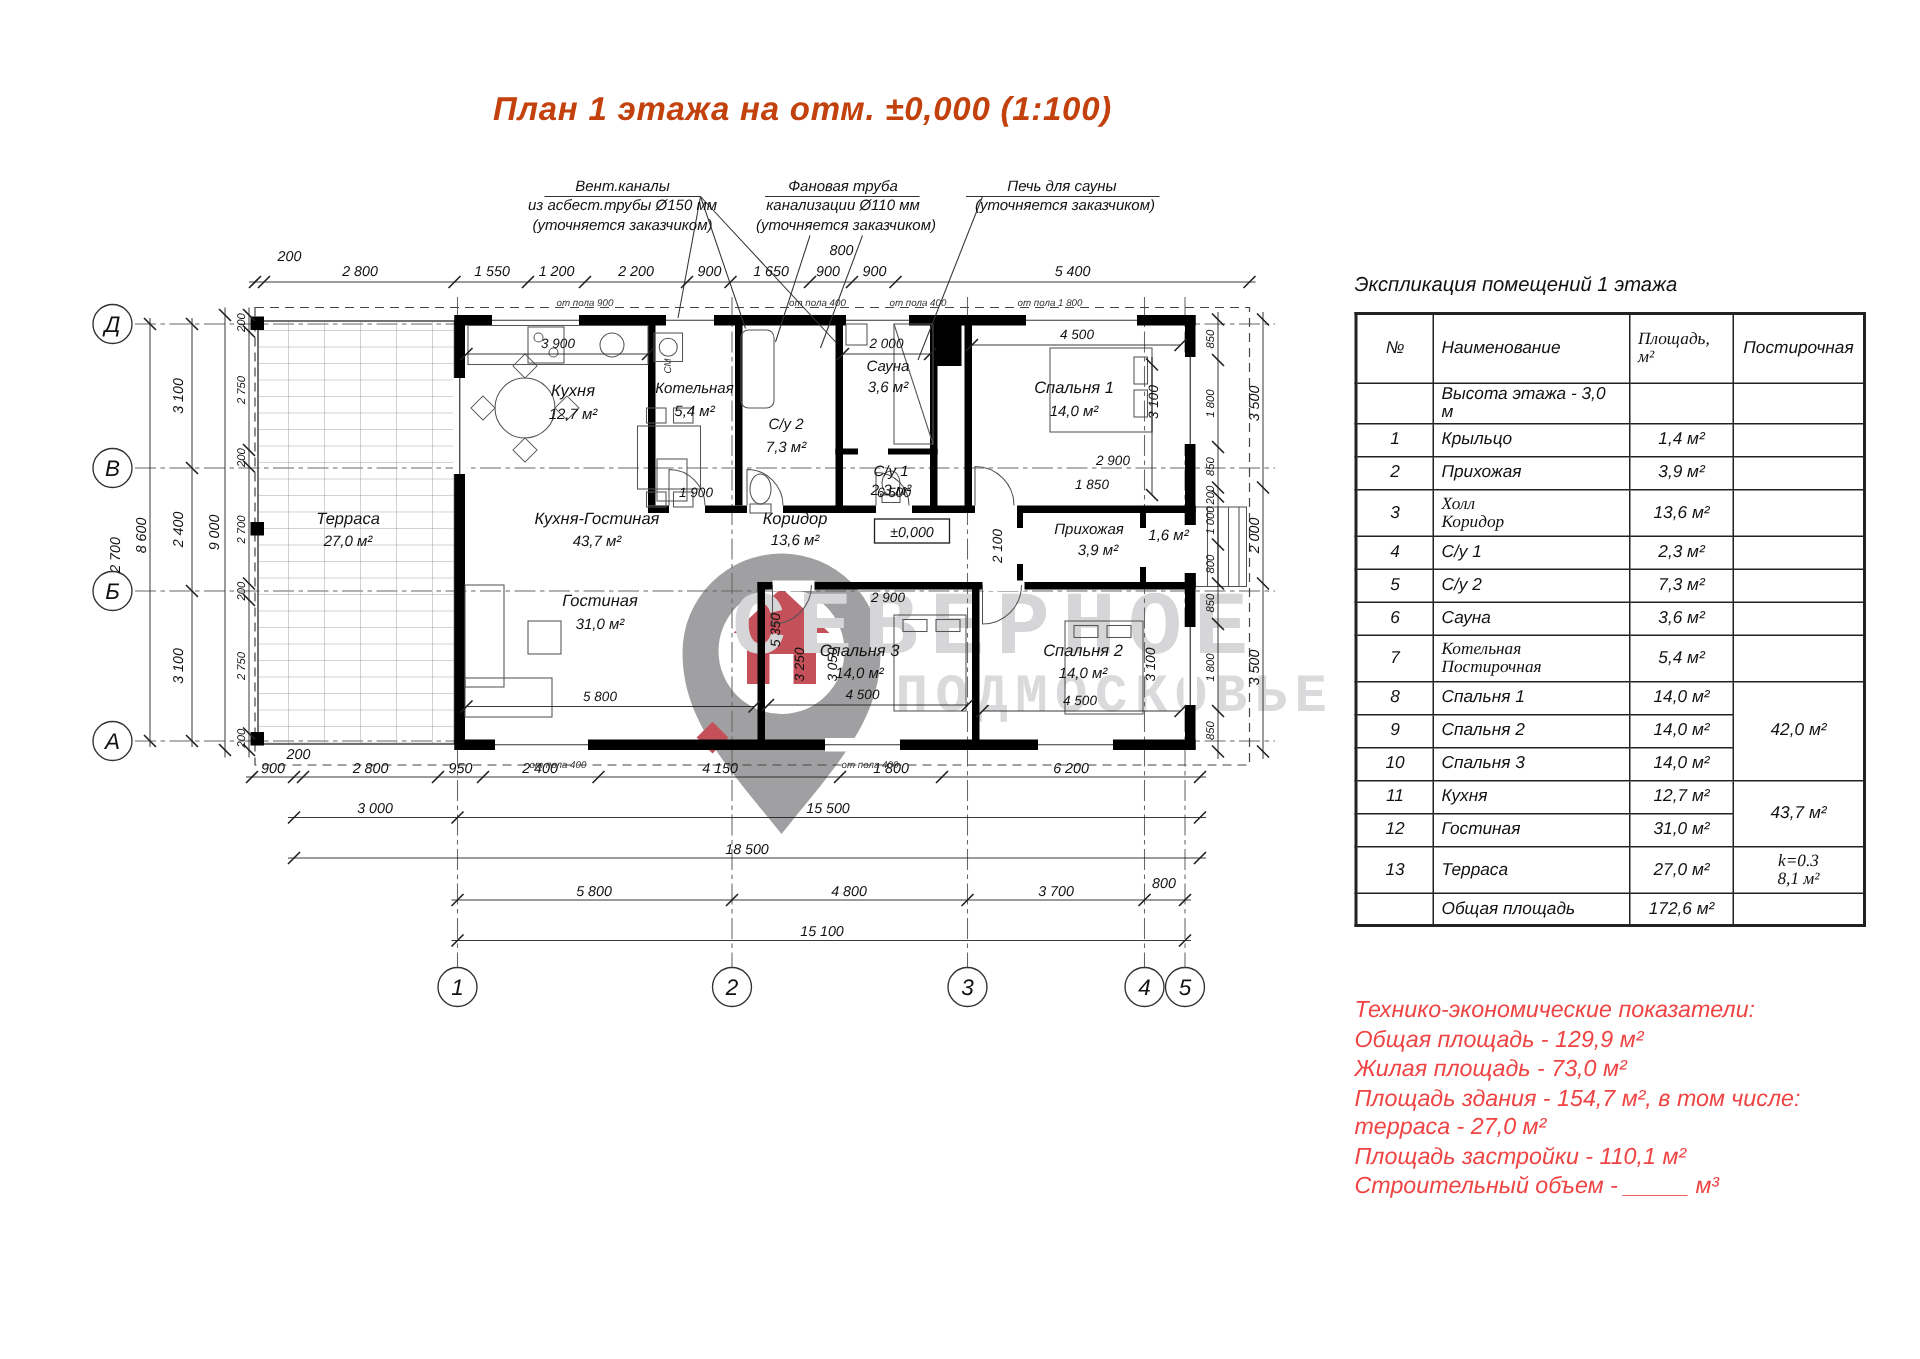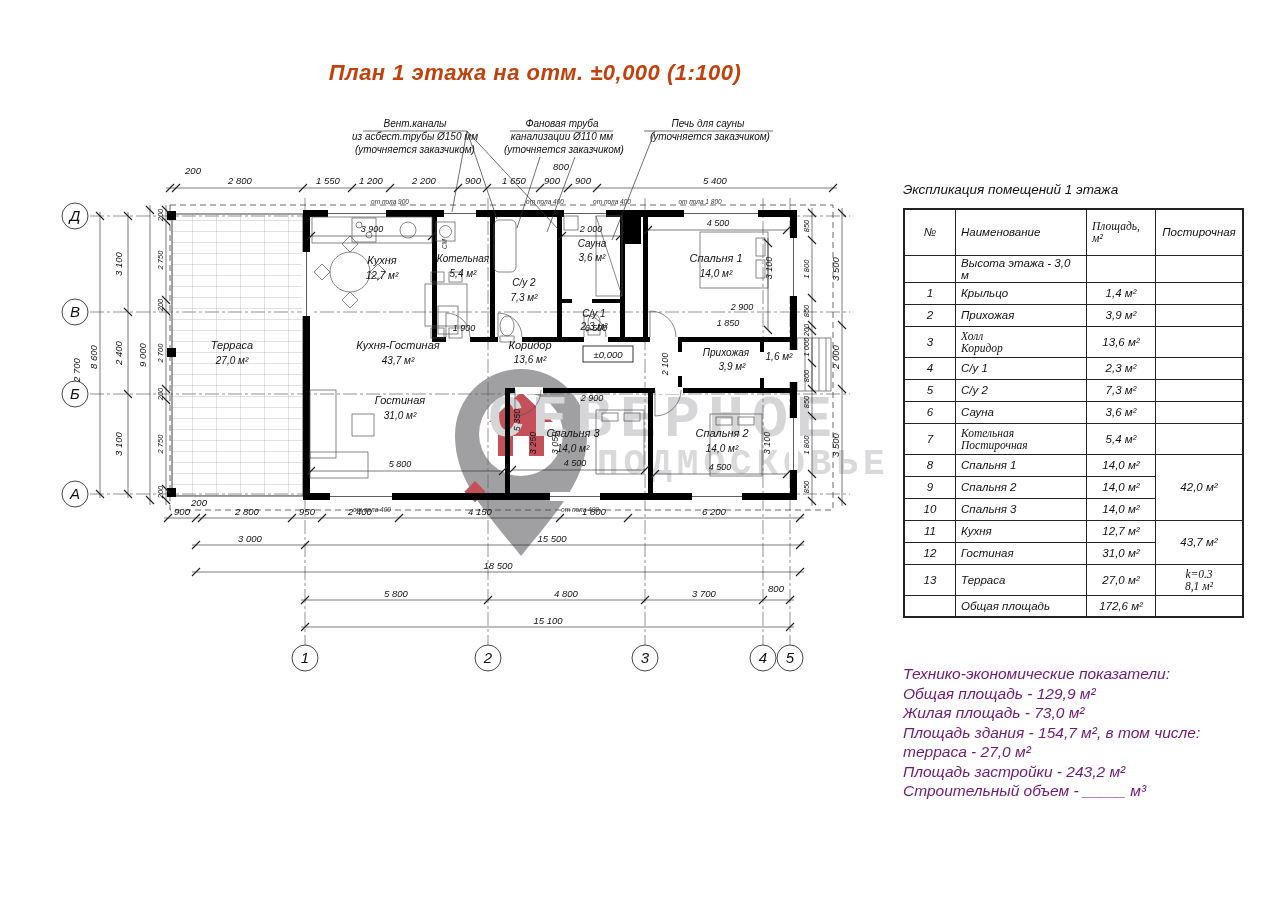--- a/index.html
+++ b/index.html
@@ -32,21 +32,21 @@
   #exp{left:903px;top:208px;}
   #exp table{border-collapse:collapse;border:2px solid #222;font-style:italic;
              font-size:11.5px;color:#111;}
   #exp td,#exp th{border:1px solid #222;padding:1px 5px;vertical-align:middle;font-weight:normal;}
   .cn{width:40px;text-align:center;} .cname{width:120px;text-align:left;}
   .carea{width:58px;text-align:center;} .cnote{width:76px;text-align:center;}
   .rh{height:46px;} .r1{height:22px;} .r2{height:31px;}
   .pre{white-space:pre-line;font-family:Liberation Serif, serif;}
   
   #ind{left:903px;top:664px;width:372px;font-style:italic;font-size:15.5px;
-       color:#701a75;line-height:19.5px;}
+       color:#ef4444;line-height:19.5px;}
 </style>
 </head>
 <body>
 
 <div id="page">
 
   <div id="wm" class="abs">
     <svg class="abs" style="left:428px;top:358px" width="186" height="205" viewBox="0 0 186 205">
       <path d="M93,198 C56,152 27,122 27,77 a66,66 0 1 1 132,0 c0,45 -29,75 -66,121 Z" fill="#8f8f92" opacity="0.85"></path>
       <circle cx="93" cy="76" r="42" fill="#ffffff"></circle>
@@ -495,17 +495,17 @@
     </tbody>
       </table>
   </div>
 
   <div id="ind" class="abs">
     <div>Технико-экономические показатели:</div>
     <div>Общая площадь - 129,9 м²</div>
     <div>Жилая площадь - 73,0 м²</div>
     <div>Площадь здания - 154,7 м², в том числе:</div>
     <div>терраса - 27,0 м²</div>
-    <div>Площадь застройки - 243,2 м²</div>
+    <div>Площадь застройки - 110,1 м²</div>
     <div>Строительный объем - _____ м³</div>
   </div>
 
 </div>
 
 </body></html>

